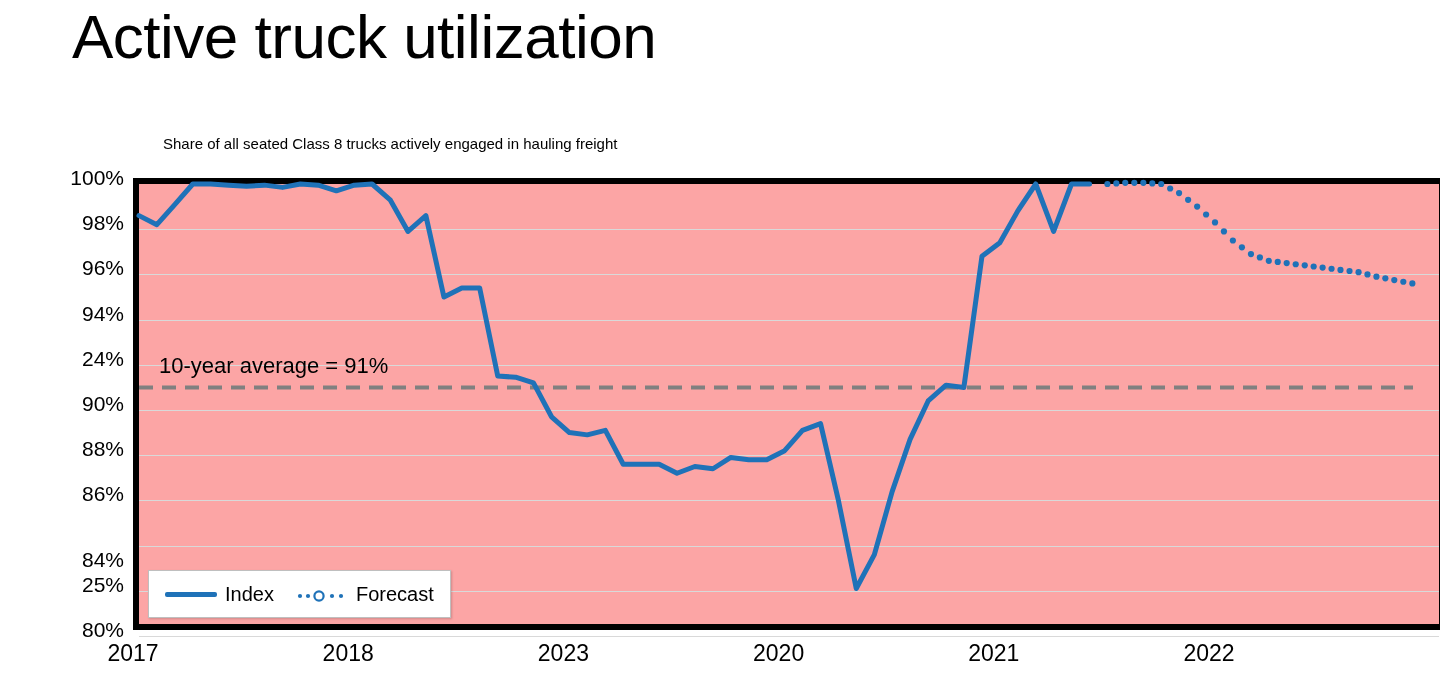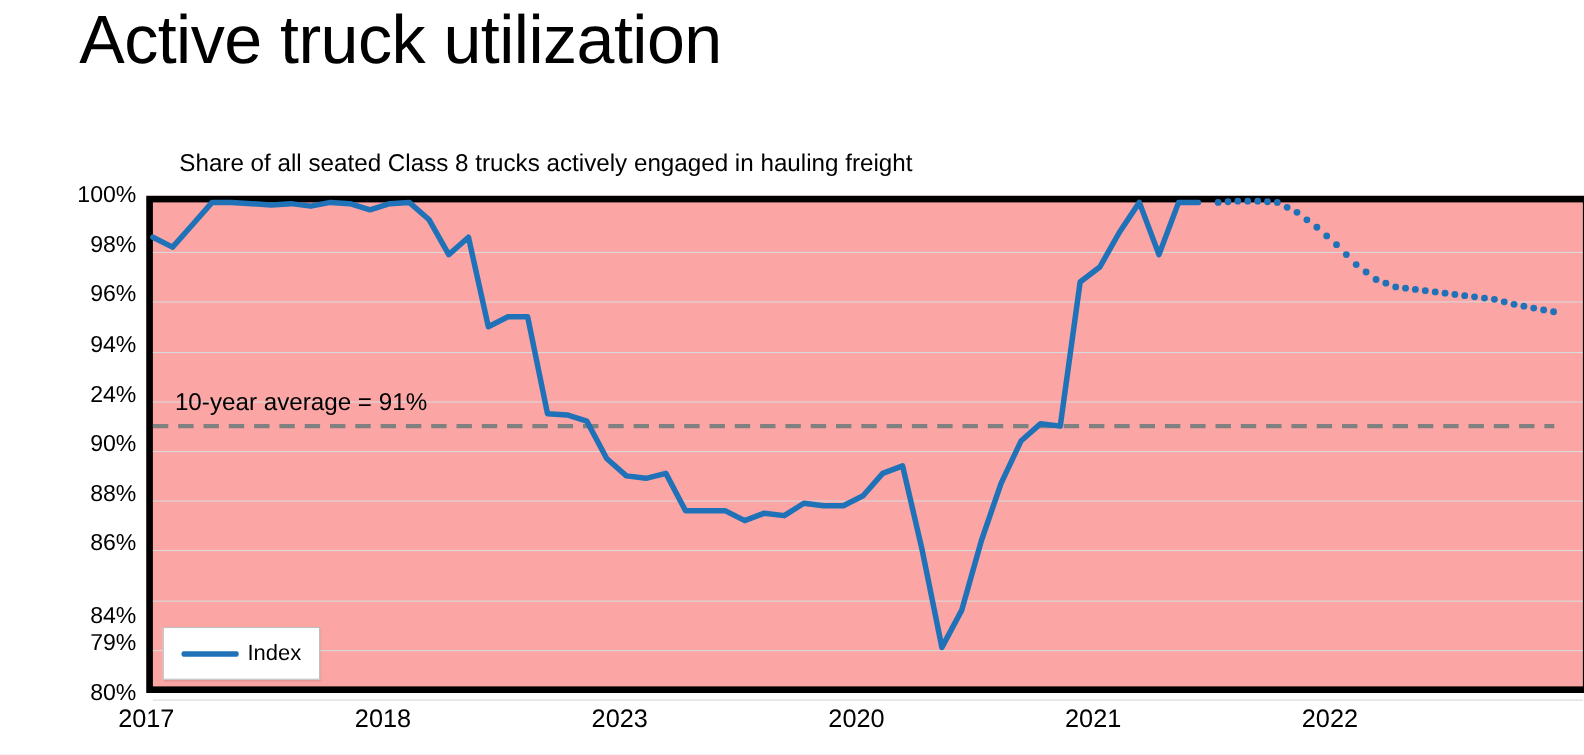--- a/index.html
+++ b/index.html
@@ -27,21 +27,21 @@
     letter-spacing: -0.5px;
     white-space: nowrap;
     font-family: "Liberation Sans", sans-serif;
   }
 
   
   #chart-subtitle {
     position: absolute;
     left: 163px;
     top: 135px;
-    font-size: 22px;
+    font-size: 15px;
     font-weight: 400;
     white-space: nowrap;
     font-family: "Liberation Sans", sans-serif;
   }
 
   
   #plot-frame {
     position: absolute;
     left: 133px;
     top: 178px;
@@ -160,21 +160,21 @@
 <div id="y-axis-labels">
     <div class="y-tick" style="top: 0px;">100%</div>
     <div class="y-tick" style="top: 45.2px;">98%</div>
     <div class="y-tick" style="top: 90.4px;">96%</div>
     <div class="y-tick" style="top: 135.6px;">94%</div>
     <div class="y-tick" style="top: 180.8px;">24%</div>
     <div class="y-tick" style="top: 226px;">90%</div>
     <div class="y-tick" style="top: 271.2px;">88%</div>
     <div class="y-tick" style="top: 316.4px;">86%</div>
     <div class="y-tick" style="top: 361.6px; margin-top: 20px;">84%</div>
-    <div class="y-tick" style="top: 406.8px;">79%</div>
+    <div class="y-tick" style="top: 406.8px;">25%</div>
     <div class="y-tick" style="top: 452px;">80%</div>
   </div>
 
 <div id="plot-frame">
   <div id="gridlines">
       <div class="gridline" style="top: 45.2px;"></div>
       <div class="gridline" style="top: 90.4px;"></div>
       <div class="gridline" style="top: 135.6px;"></div>
       <div class="gridline" style="top: 180.8px;"></div>
       <div class="gridline" style="top: 226px;"></div>
@@ -239,13 +239,25 @@
     <div class="x-tick" style="left: 645.608px;">2020</div>
     <div class="x-tick" style="left: 860.811px;">2021</div>
     <div class="x-tick" style="left: 1076.01px;">2022</div>
   </div>
 
 <div id="legend">
   <div class="legend-entry">
     <span class="legend-swatch-solid" style="background: rgb(31, 114, 184);"></span>
     <span class="legend-label">Index</span>
   </div>
+  <div class="legend-entry">
+    <span class="legend-swatch-dotted">
+      <svg width="52" height="12" viewBox="0 0 52 12">
+        <circle cx="4" cy="6" r="2.1" fill="#1F72B8"></circle>
+        <circle cx="12" cy="6" r="2.1" fill="#1F72B8"></circle>
+        <circle cx="23" cy="6" r="4.6" fill="none" stroke="#1F72B8" stroke-width="2.2"></circle>
+        <circle cx="36" cy="6" r="2.1" fill="#1F72B8"></circle>
+        <circle cx="45" cy="6" r="2.1" fill="#1F72B8"></circle>
+      </svg>
+    </span>
+    <span class="legend-label">Forecast</span>
+  </div>
 </div>
 
 </body></html>

